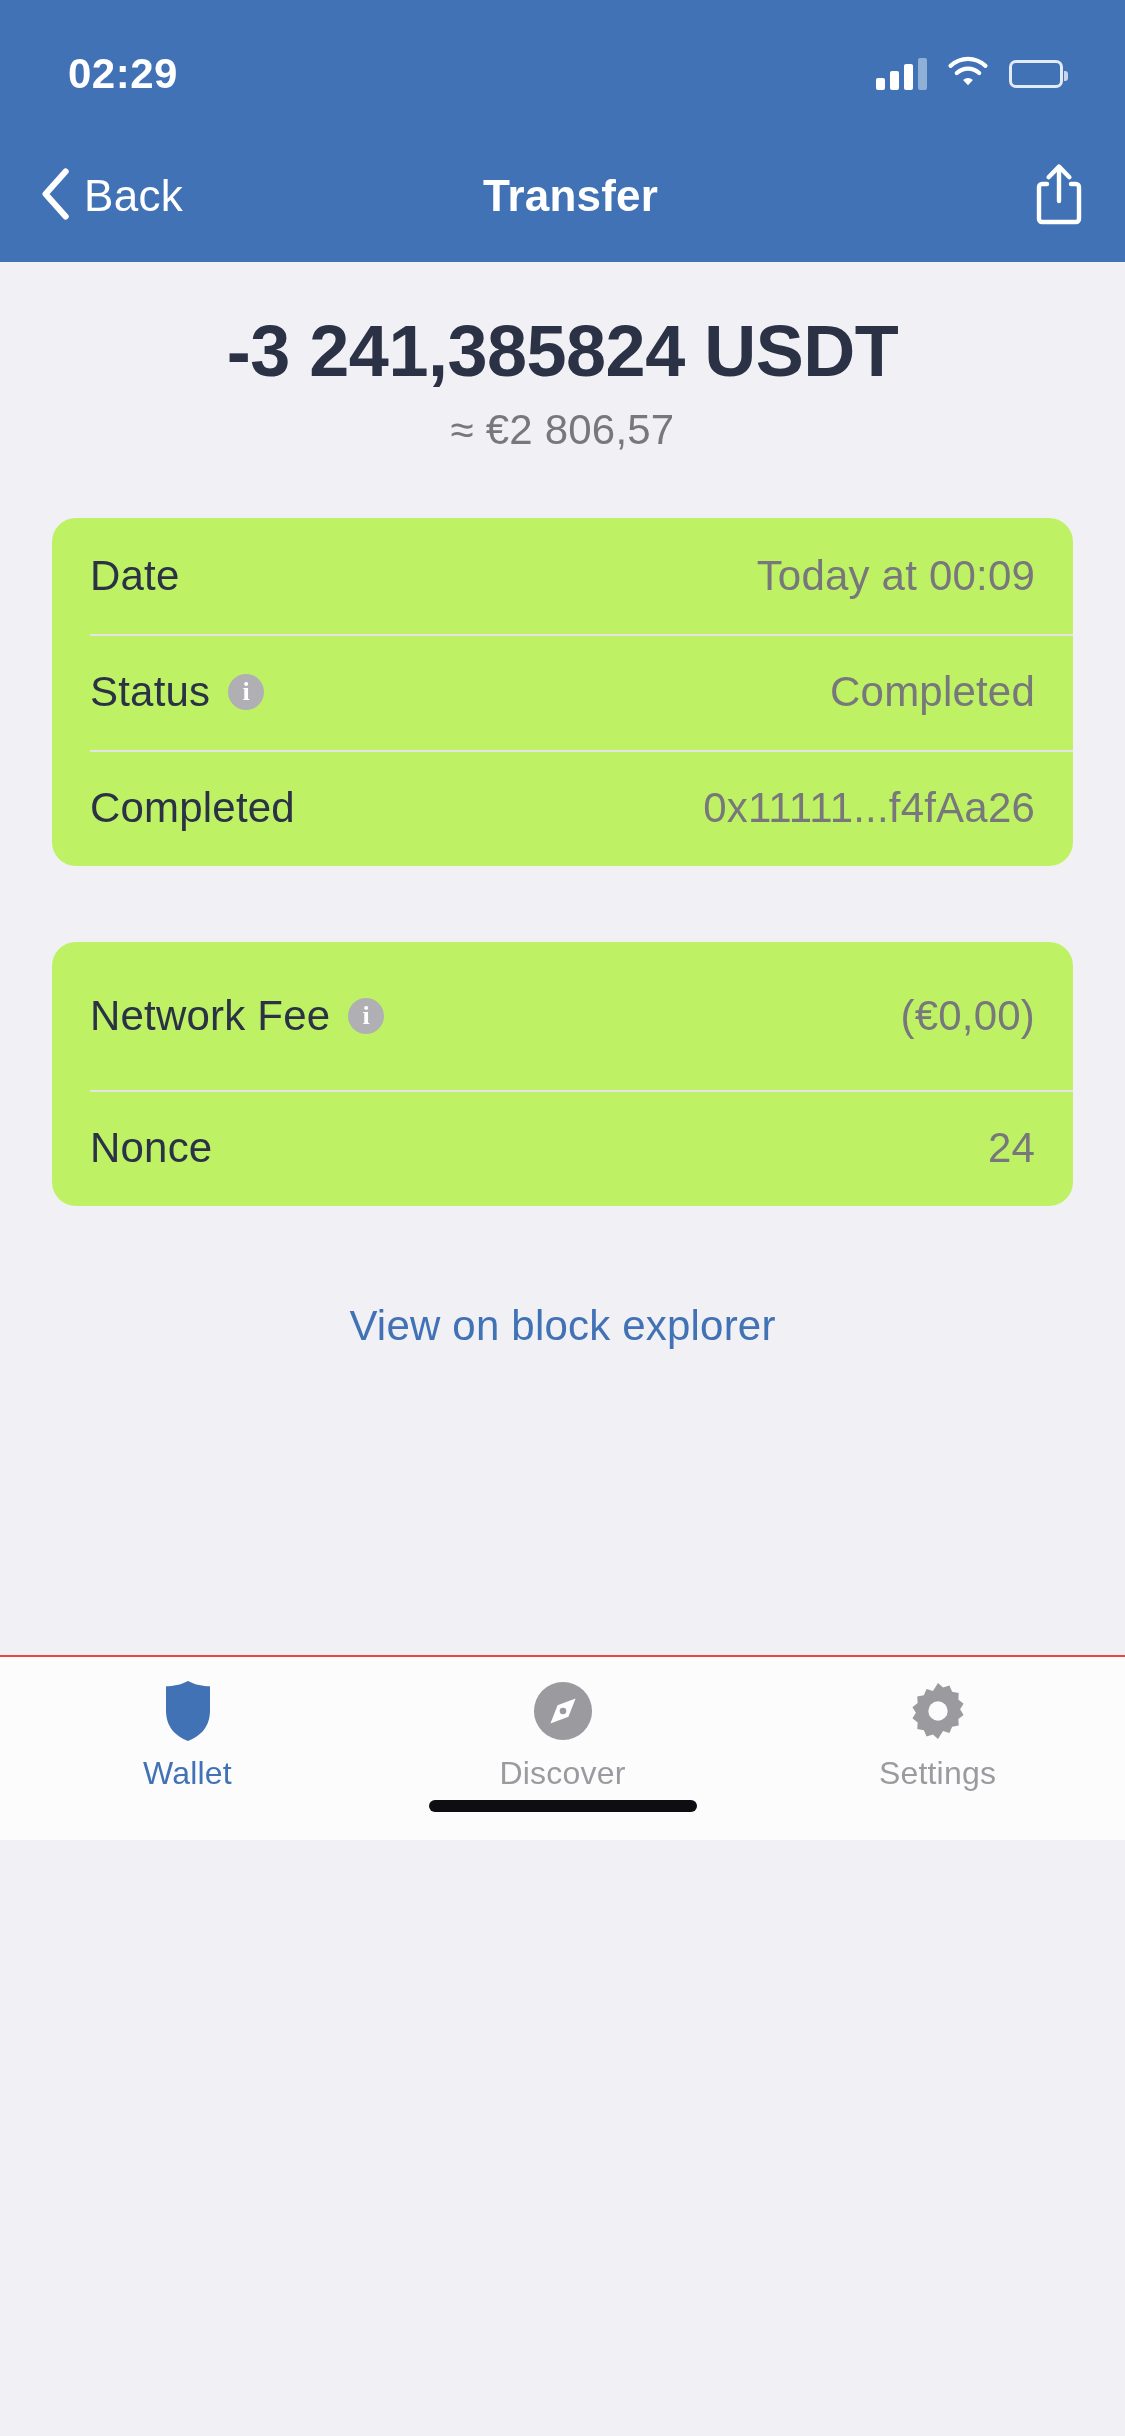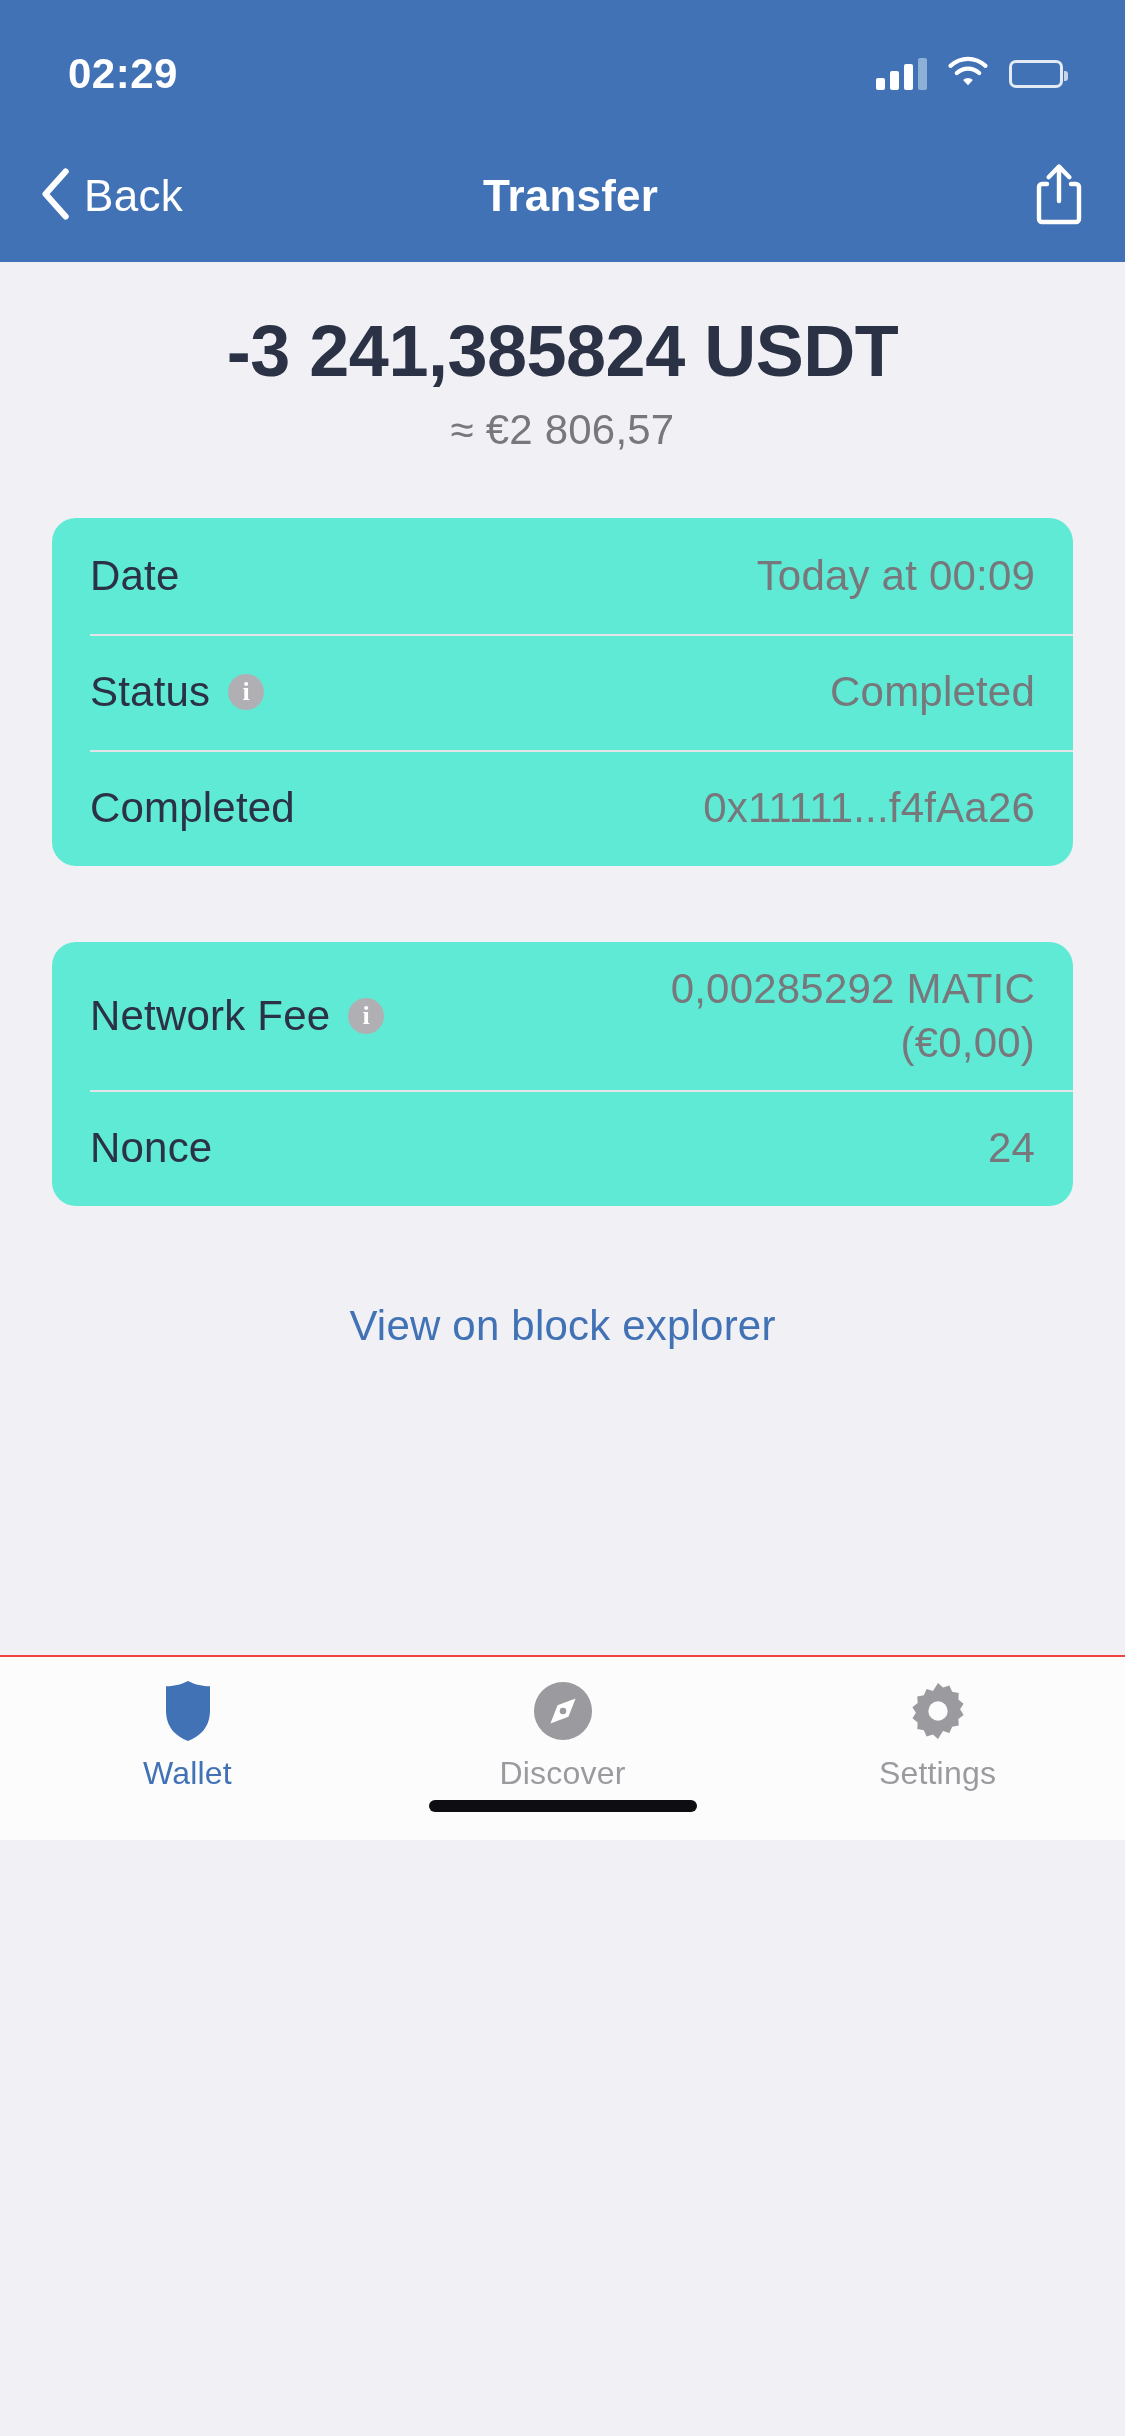--- a/index.html
+++ b/index.html
@@ -166,21 +166,21 @@
 
   .amount-fiat {
     margin-top: 16px;
     font-size: 42px;
     font-weight: 400;
     color: #77777c;
     letter-spacing: 0.2px;
   }
 
   .card {
-    background: #5eead4;
+    background: #bef264;
     margin: 0 52px;
     border-radius: 24px;
     overflow: hidden;
   }
 
   .card.first { margin-top: 64px; }
   .card.second { margin-top: 76px; }
 
   .row {
     display: flex;
@@ -371,21 +371,20 @@
     </div>
 
     <div class="card second">
 
       <div class="row tall">
         <div class="row-label">
           <span>Network Fee</span>
           <span class="info-icon">i</span>
         </div>
         <div class="row-value two-line">
-          <div>0,00285292 MATIC</div>
           <div>(€0,00)</div>
         </div>
       </div>
 
       <div class="row">
         <div class="row-label">Nonce</div>
         <div class="row-value">24</div>
       </div>
     </div>
 

